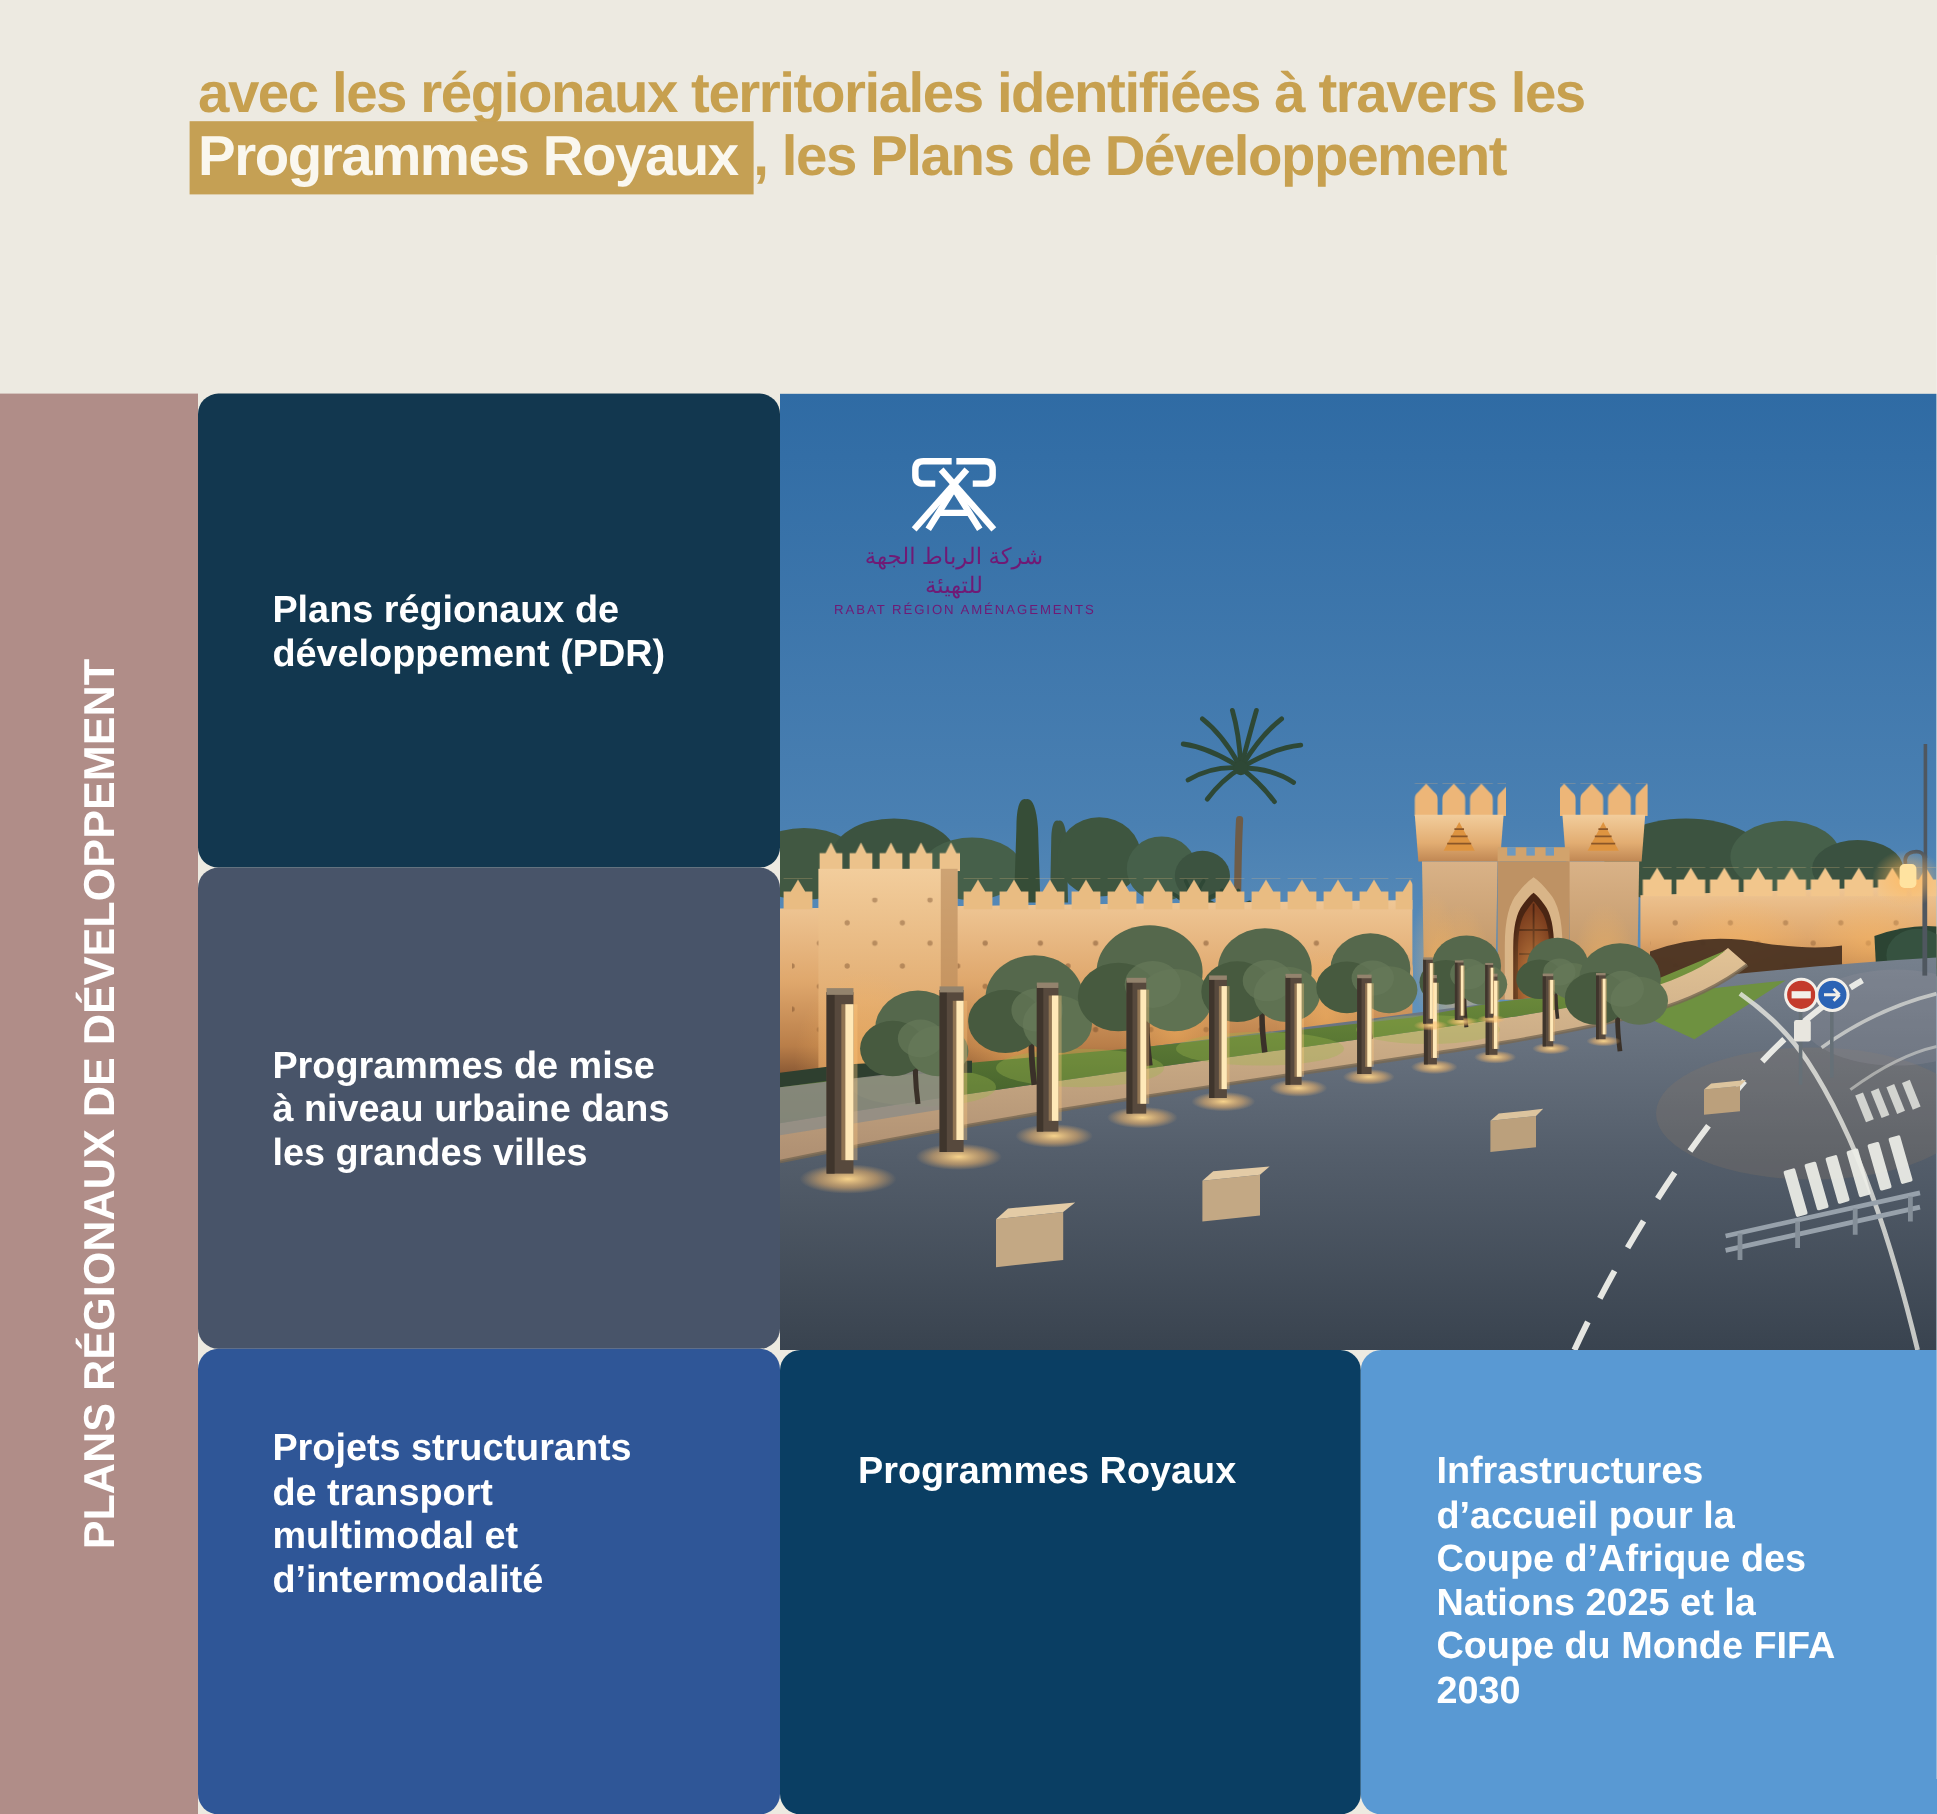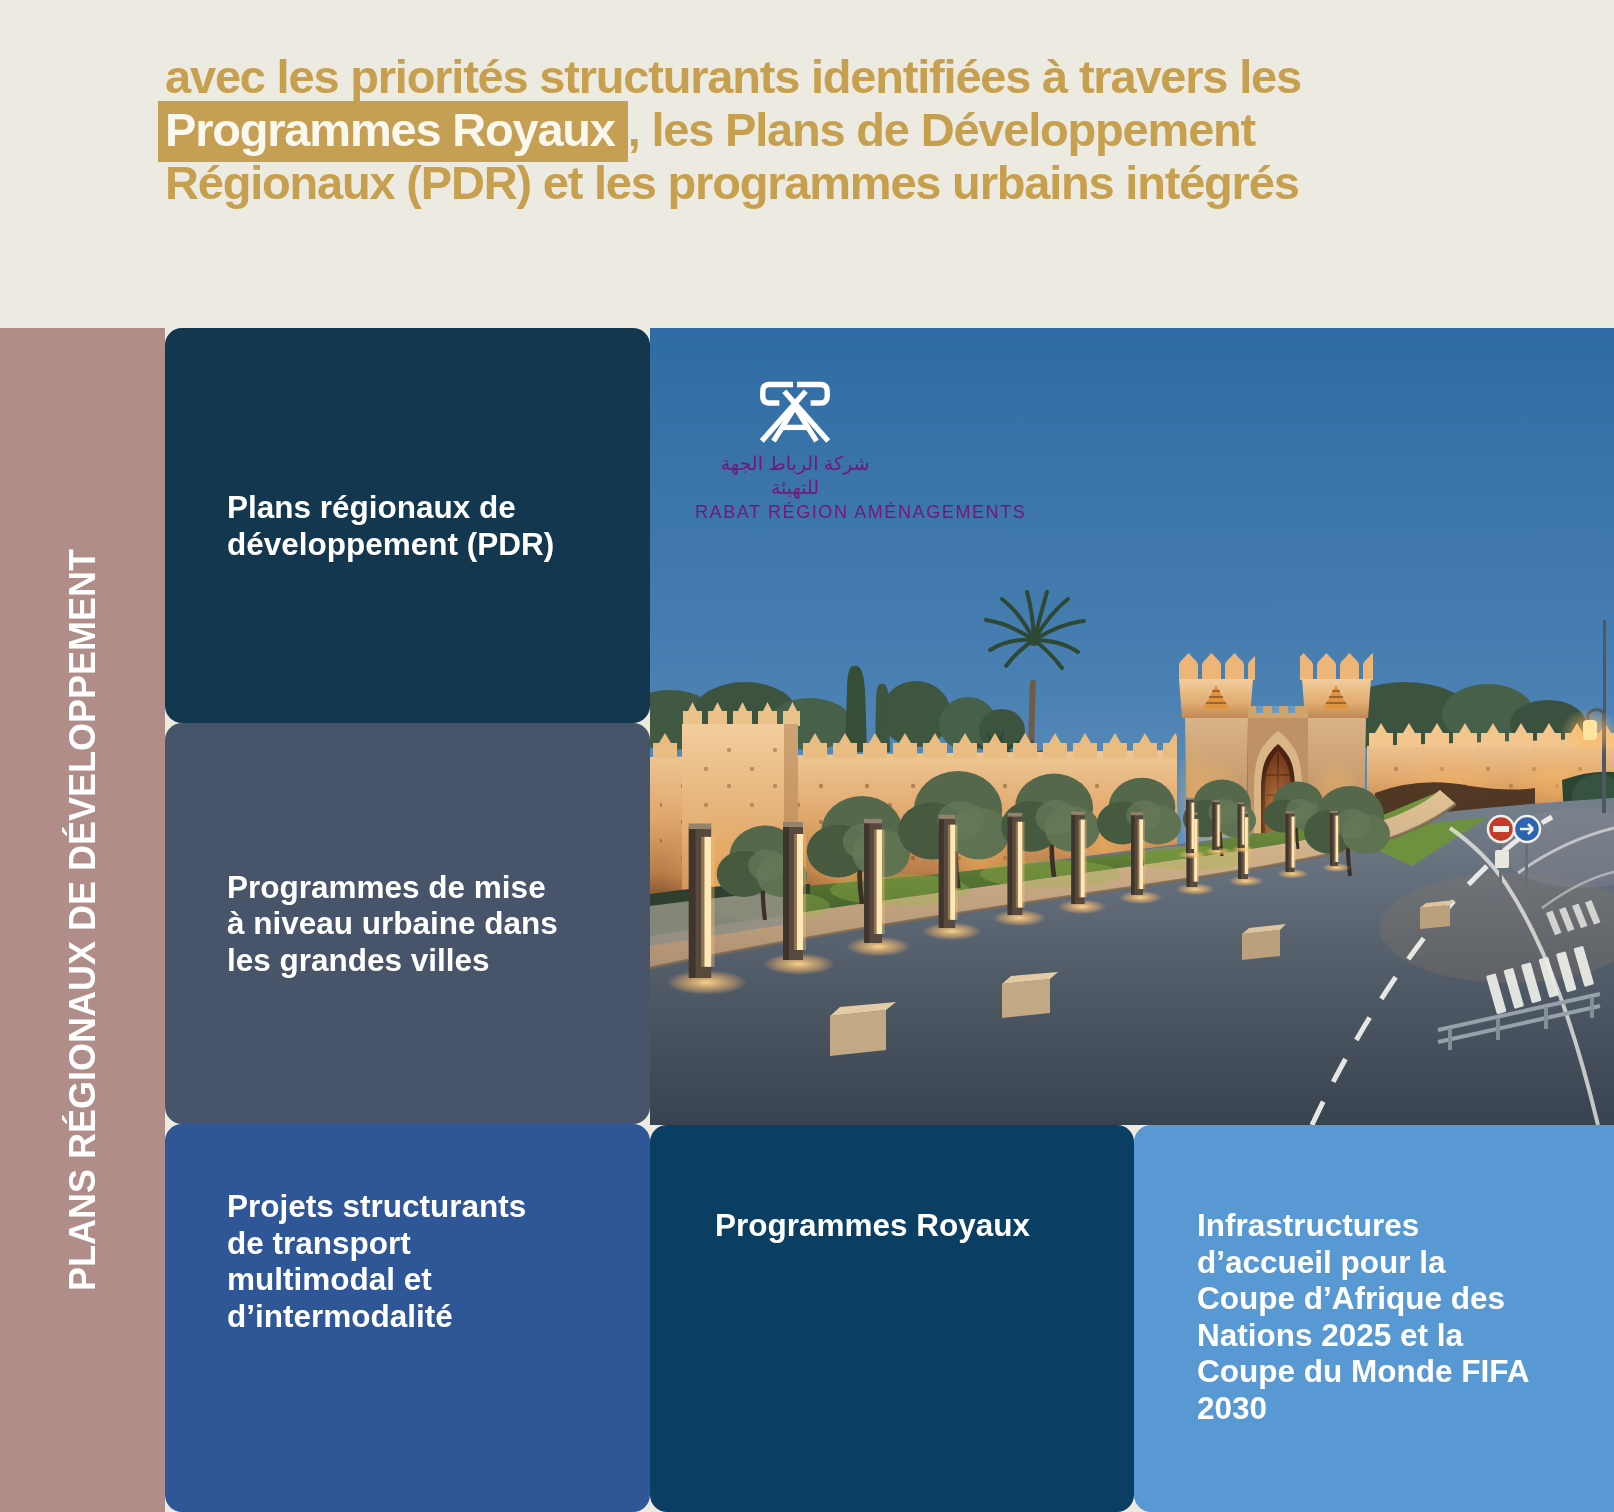--- a/index.html
+++ b/index.html
@@ -48,32 +48,31 @@
   .box-mid{left:650px;top:1125px;width:484px;height:387px;background:var(--deep_navy);
            padding:82px 30px 0 65px;box-sizing:border-box;}
   .box-right{left:1134px;top:1125px;width:568px;height:387px;background:var(--light_blue);
              padding:82px 20px 0 63px;box-sizing:border-box;}
   
   .photo{position:absolute;left:650px;top:328px;width:964px;height:797px;}
   .logo{
     position:absolute;left:695px;top:362px;width:200px;text-align:center;color:#701a75;
   }
   .logo-arabic{font-size:19px;line-height:24px;margin-top:4px;}
-  .logo-latin{font-size:18px;letter-spacing:1.6px;margin-top:2px;white-space:nowrap;text-align:right;}
+  .logo-latin{font-size:11px;letter-spacing:1.6px;margin-top:2px;white-space:nowrap;text-align:right;}
 </style>
 </head>
 <body>
 
 <div class="canvas">
 
   <div class="top-band">
     <div class="title">
-      <div class="tline">avec les priorités structurants identifiées à travers les</div>
+      <div class="tline">avec les régionaux territoriales identifiées à travers les</div>
       <div class="tline"><span class="hl">Programmes Royaux</span><span>, les Plans de Développement</span></div>
-      <div class="tline">Régionaux (PDR) et les programmes urbains intégrés</div>
     </div>
   </div>
 
   <div class="side-strip">
     <div class="vtext">PLANS RÉGIONAUX DE DÉVELOPPEMENT</div>
   </div>
 
   <div class="box box-1">
     <div class="box-label">Plans régionaux de
 développement (PDR)</div>

